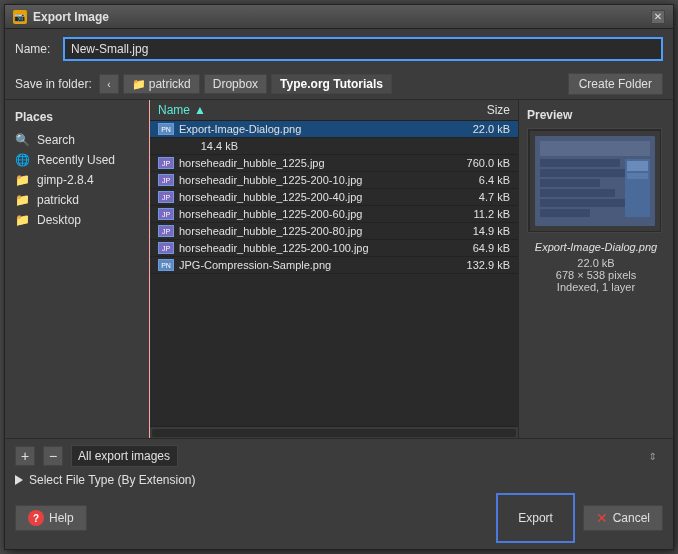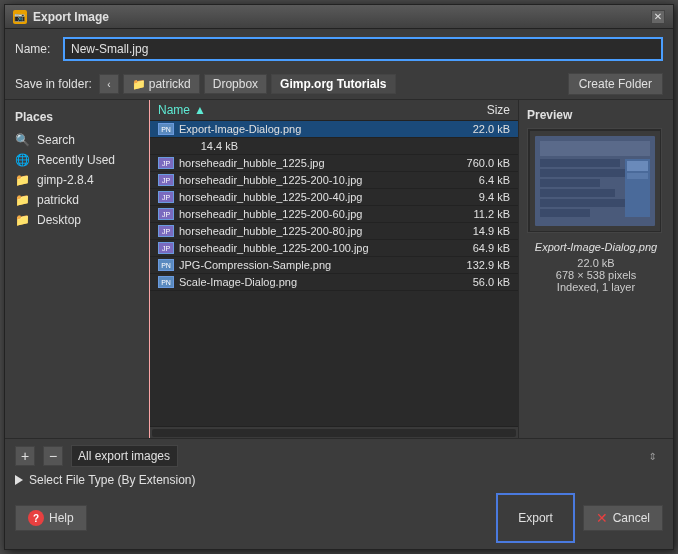--- a/index.html
+++ b/index.html
@@ -463,21 +463,21 @@
     <span class="breadcrumb-label">Save in folder:</span>
     <div class="nav-btn">‹</div>
     <div class="breadcrumb-item">
       <span class="breadcrumb-folder-icon">📁</span>
       <span>patrickd</span>
     </div>
     <div class="breadcrumb-item">
       <span>Dropbox</span>
     </div>
     <div class="breadcrumb-item active">
-      <span>Gimp.org Tutorials</span>
+      <span>Type.org Tutorials</span>
     </div>
     <button class="create-folder-btn">Create Folder</button>
   </div>
 
   <div class="main-area">
 
     <div class="places-panel">
       <div class="places-title">Places</div>
 
       <div class="place-item">
@@ -534,21 +534,21 @@
         <div class="file-thumb jpg" style="background:#7a6abf">JP</div>
         <span>horseheadir_hubble_1225-200-10.jpg</span>
       </div>
       <div class="file-row-size">6.4 kB</div>
     </div>
           <div class="file-row">
       <div class="file-row-name">
         <div class="file-thumb jpg" style="background:#7a6abf">JP</div>
         <span>horseheadir_hubble_1225-200-40.jpg</span>
       </div>
-      <div class="file-row-size">9.4 kB</div>
+      <div class="file-row-size">4.7 kB</div>
     </div>
           <div class="file-row">
       <div class="file-row-name">
         <div class="file-thumb jpg" style="background:#7a6abf">JP</div>
         <span>horseheadir_hubble_1225-200-60.jpg</span>
       </div>
       <div class="file-row-size">11.2 kB</div>
     </div>
           <div class="file-row">
       <div class="file-row-name">
@@ -563,27 +563,20 @@
         <span>horseheadir_hubble_1225-200-100.jpg</span>
       </div>
       <div class="file-row-size">64.9 kB</div>
     </div>
           <div class="file-row">
       <div class="file-row-name">
         <div class="file-thumb png" style="background:#5a8abf">PN</div>
         <span>JPG-Compression-Sample.png</span>
       </div>
       <div class="file-row-size">132.9 kB</div>
-    </div>
-          <div class="file-row">
-      <div class="file-row-name">
-        <div class="file-thumb png" style="background:#5a8abf">PN</div>
-        <span>Scale-Image-Dialog.png</span>
-      </div>
-      <div class="file-row-size">56.0 kB</div>
     </div>
         </div>
       <div class="scrollbar-h">
         <div class="scrollbar-h-track"></div>
       </div>
     </div>
 
     <div class="preview-panel">
       <div class="preview-title">Preview</div>
       <div class="preview-image">

